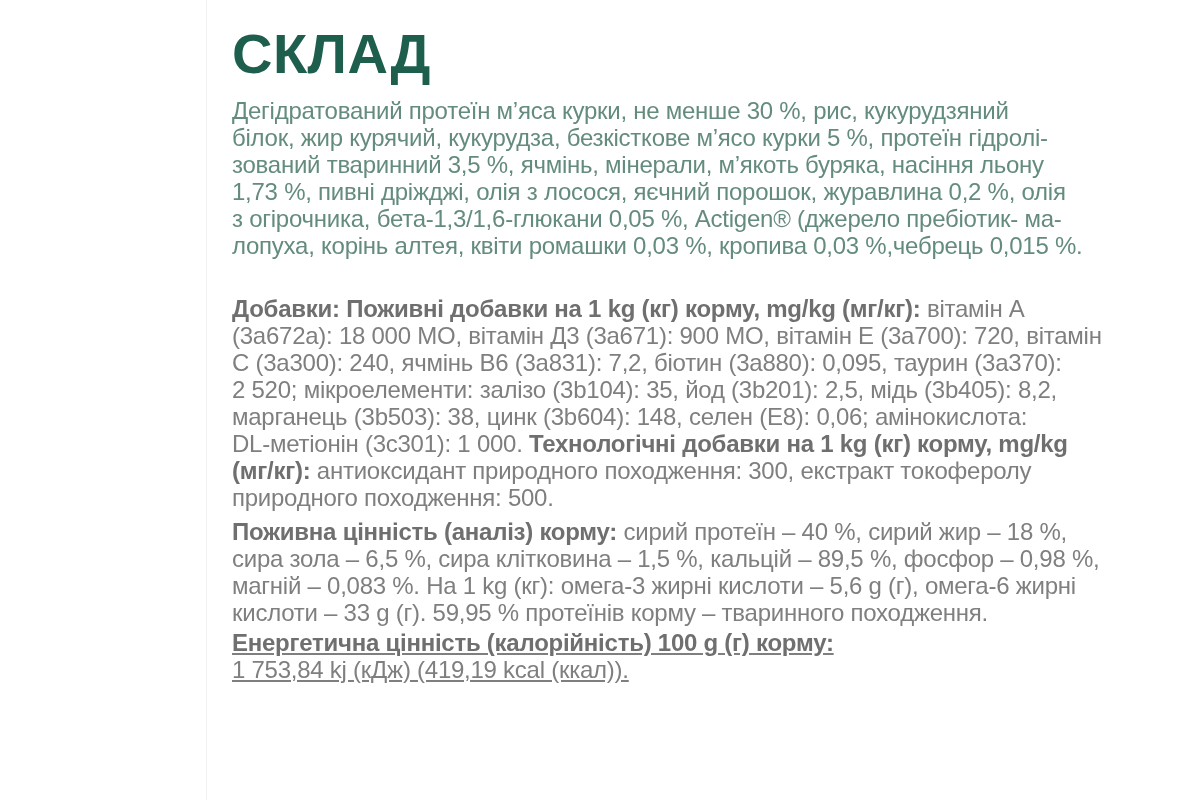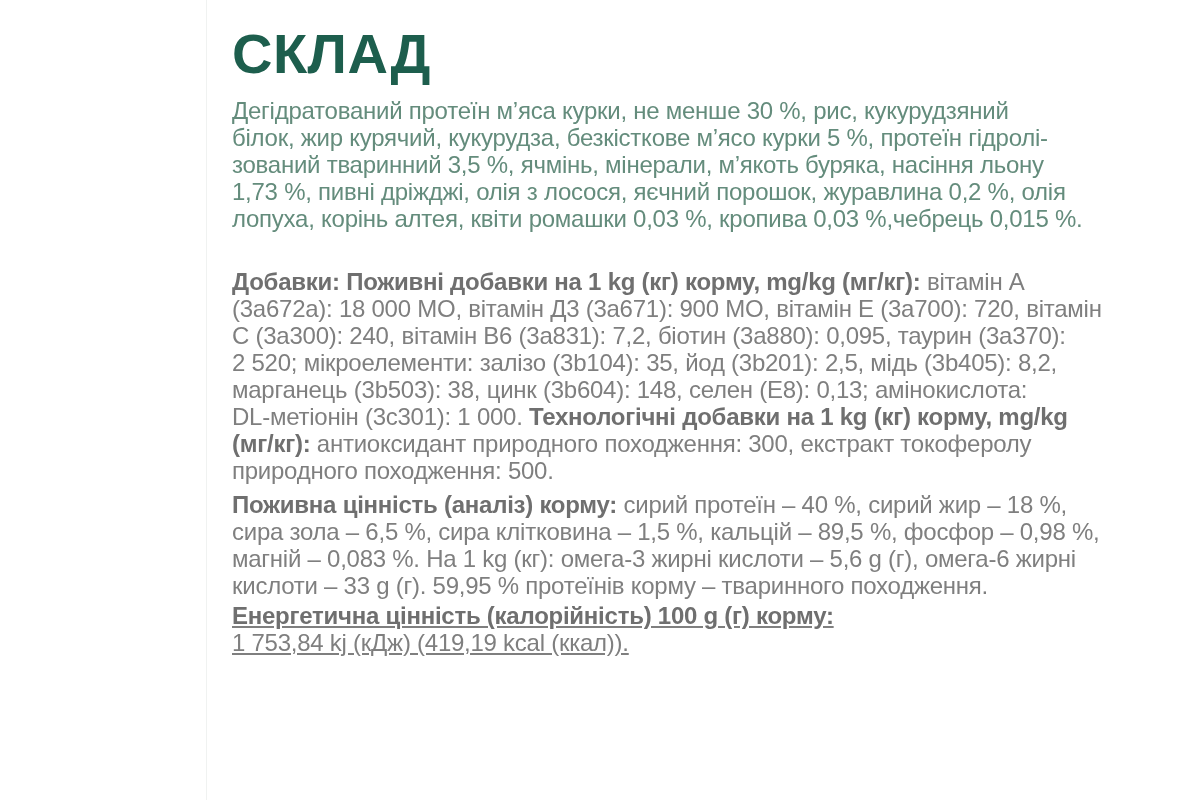--- a/index.html
+++ b/index.html
@@ -60,28 +60,29 @@
 <div class="page">
   <div class="left-rule"></div>
   <div class="content-col">
     <h1 class="page-title">СКЛАД</h1>
     <div>
         <div class="para green p-composition">
           <div class="line"><span>Дегідратований протеїн м’яса курки, не менше 30 %, рис, кукурудзяний</span></div>
           <div class="line"><span>білок, жир курячий, кукурудза, безкісткове м’ясо курки 5 %, протеїн гідролі-</span></div>
           <div class="line"><span>зований тваринний 3,5 %, ячмінь, мінерали, м’якоть буряка, насіння льону</span></div>
           <div class="line"><span>1,73 %, пивні дріжджі, олія з лосося, яєчний порошок, журавлина 0,2 %, олія</span></div>
+          <div class="line"><span>з огірочника, бета-1,3/1,6-глюкани 0,05 %, Actigen® (джерело пребіотик- ма-</span></div>
           <div class="line"><span>лопуха, корінь алтея, квіти ромашки 0,03 %, кропива 0,03 %,чебрець 0,015 %.</span></div>
         </div>
         <div class="para gray p-additives">
           <div class="line"><span class="b">Добавки: Поживні добавки на 1 kg (кг) корму, mg/kg (мг/кг):</span><span> вітамін А</span></div>
           <div class="line"><span>(3а672а): 18 000 МО, вітамін Д3 (3а671): 900 МО, вітамін Е (3а700): 720, вітамін</span></div>
-          <div class="line"><span>С (3а300): 240, вітамін В6 (3а831): 7,2, біотин (3а880): 0,095, таурин (3а370):</span></div>
+          <div class="line"><span>С (3а300): 240, ячмінь В6 (3а831): 7,2, біотин (3а880): 0,095, таурин (3а370):</span></div>
           <div class="line"><span>2 520; мікроелементи: залізо (3b104): 35, йод (3b201): 2,5, мідь (3b405): 8,2,</span></div>
-          <div class="line"><span>марганець (3b503): 38, цинк (3b604): 148, селен (Е8): 0,13; амінокислота:</span></div>
+          <div class="line"><span>марганець (3b503): 38, цинк (3b604): 148, селен (Е8): 0,06; амінокислота:</span></div>
           <div class="line"><span>DL-метіонін (3с301): 1 000. </span><span class="b">Технологічні добавки на 1 kg (кг) корму, mg/kg</span></div>
           <div class="line"><span class="b">(мг/кг):</span><span> антиоксидант природного походження: 300, екстракт токоферолу</span></div>
           <div class="line"><span>природного походження: 500.</span></div>
         </div>
         <div class="para gray p-analysis">
           <div class="line"><span class="b">Поживна цінність (аналіз) корму:</span><span> сирий протеїн – 40 %, сирий жир – 18 %,</span></div>
           <div class="line"><span>сира зола – 6,5 %, сира клітковина – 1,5 %, кальцій – 89,5 %, фосфор – 0,98 %,</span></div>
           <div class="line"><span>магній – 0,083 %. На 1 kg (кг): омега-3 жирні кислоти – 5,6 g (г), омега-6 жирні</span></div>
           <div class="line"><span>кислоти – 33 g (г). 59,95 % протеїнів корму – тваринного походження.</span></div>
         </div>

